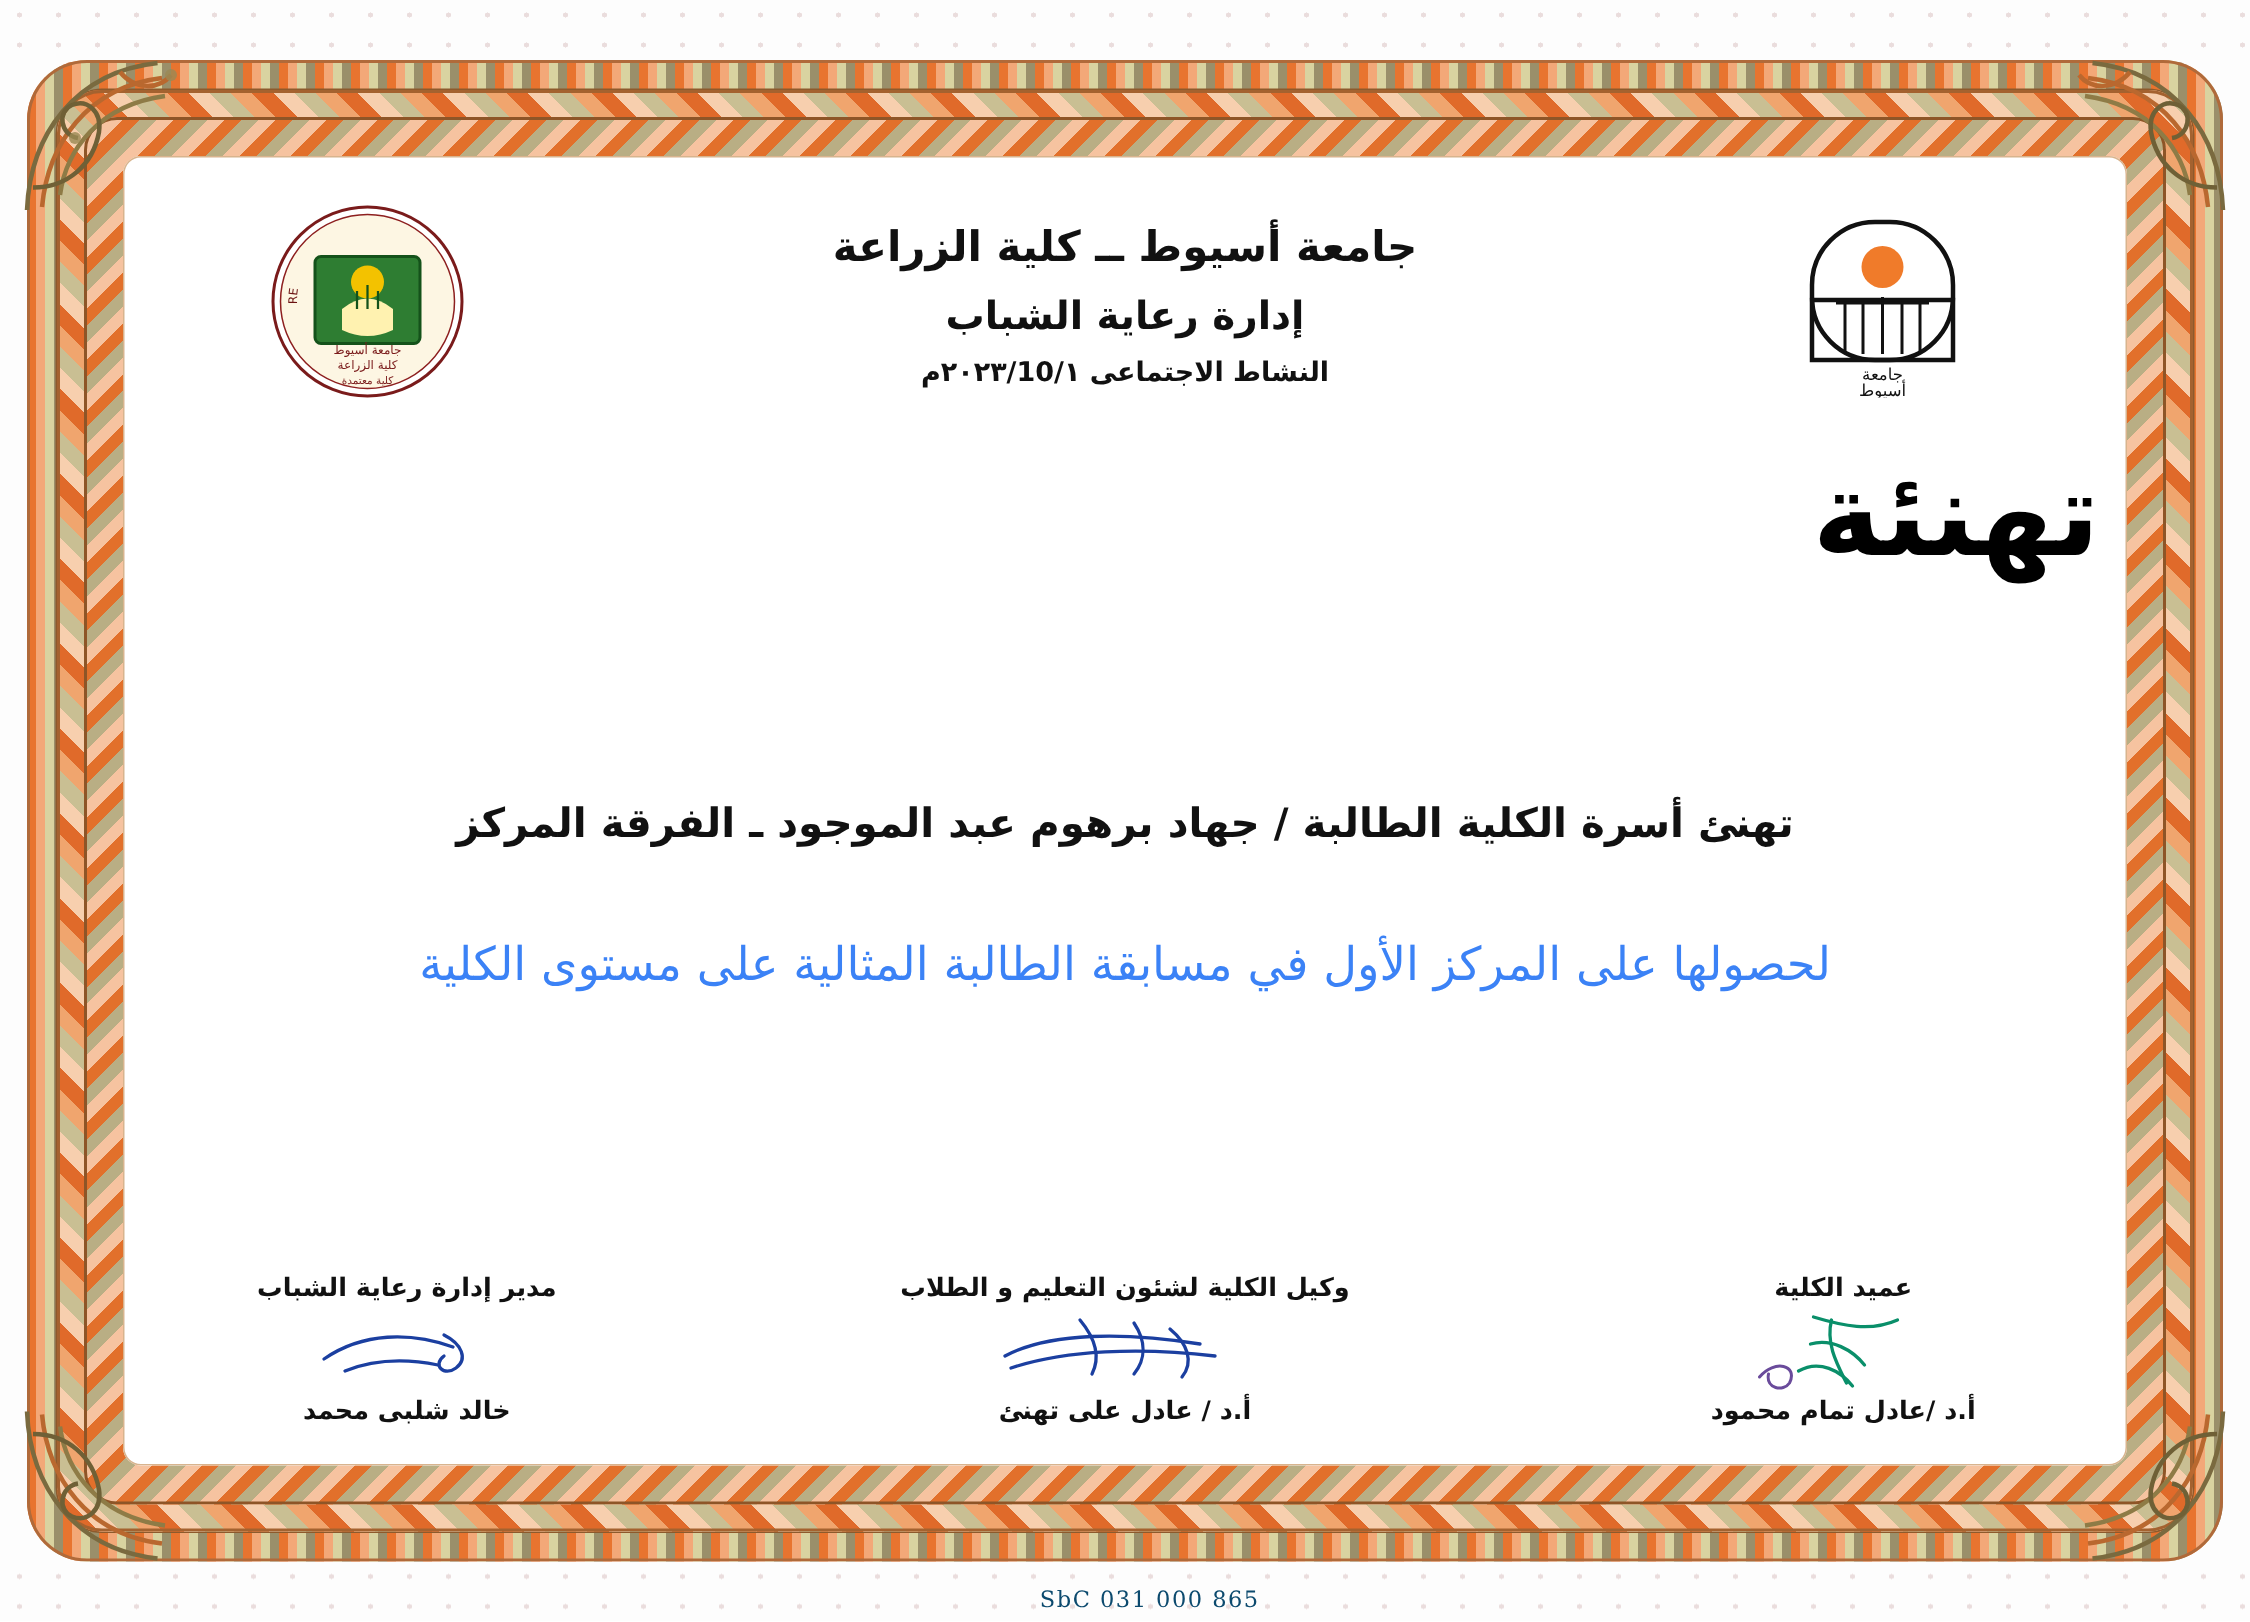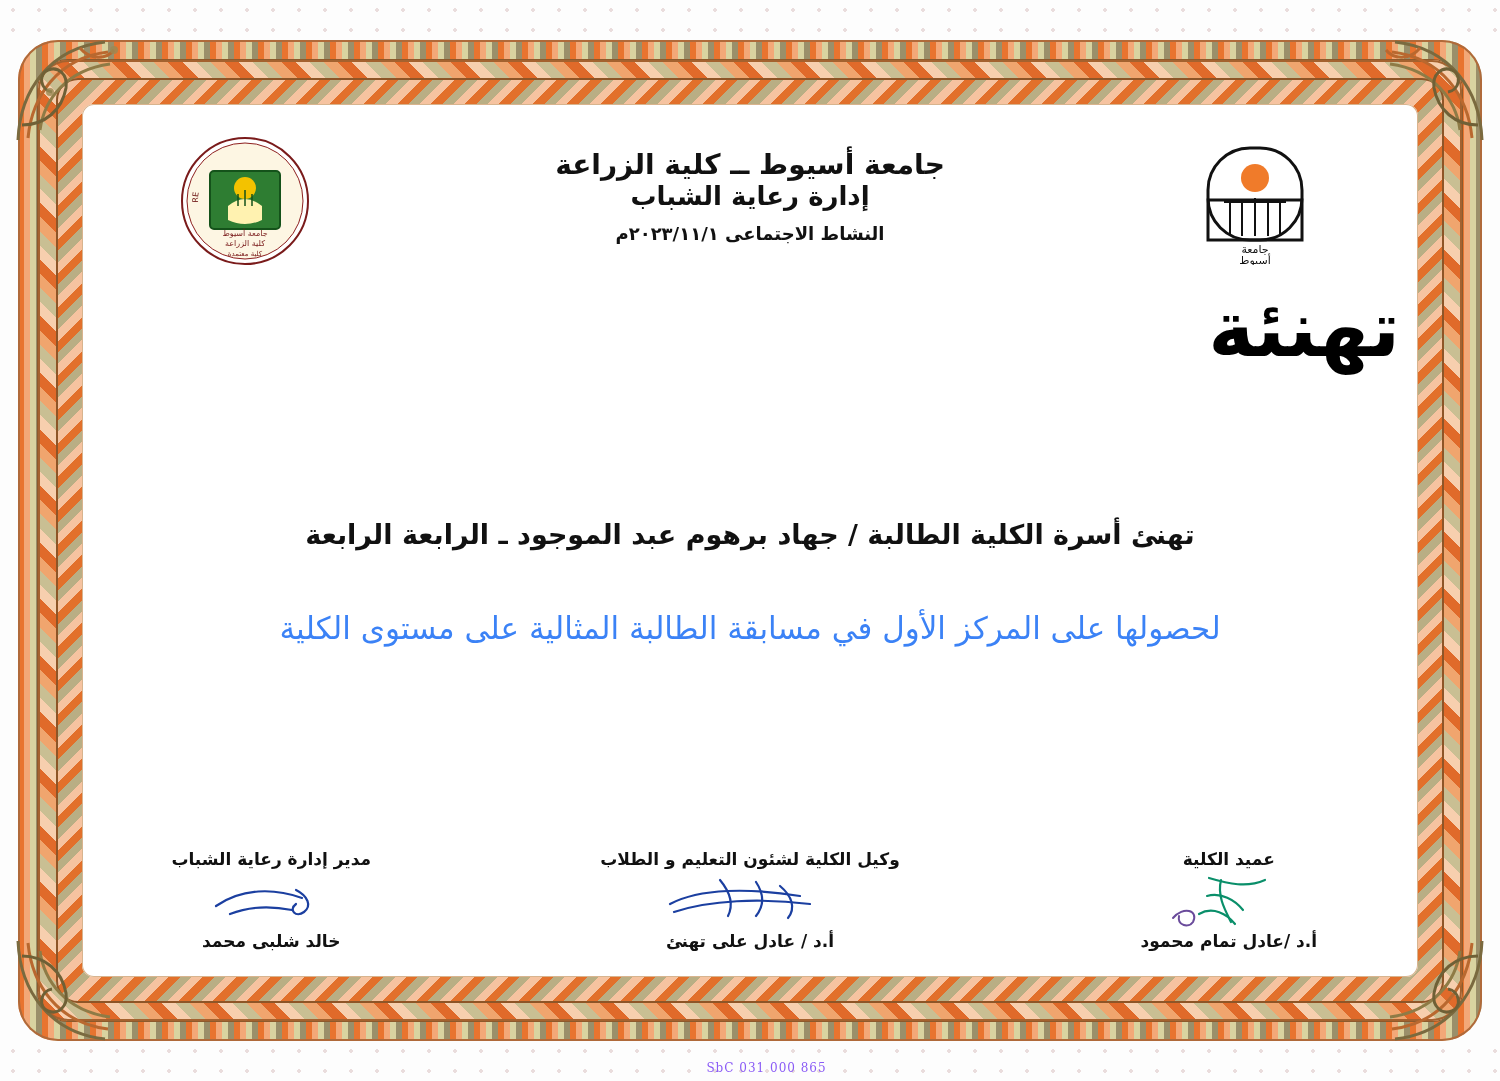--- a/index.html
+++ b/index.html
@@ -132,21 +132,21 @@
   .head-line1 {
     font-size: 28px;
     font-weight: bold;
     color: #111;
     letter-spacing: 0;
   }
   .head-line2 {
     font-size: 26px;
     font-weight: bold;
     color: #111;
-    margin-top: 0;
+    margin-top: 15px;
   }
   .head-line3 {
     font-size: 18px;
     font-weight: bold;
     color: #111;
     margin-top: 12px;
   }
 
   .title {
     text-align: right;
@@ -214,22 +214,22 @@
     white-space: nowrap;
   }
 
   .footer-code {
     position: absolute;
     bottom: 6px;
     left: 0;
     right: 0;
     text-align: center;
     font-family: "DejaVu Serif", "Liberation Serif", serif;
-    font-size: 12px;
-    color: #8b5cf6;
+    font-size: 15px;
+    color: #0c4a6e;
     letter-spacing: 1px;
     padding-left: 33px;
   }
 </style>
 </head>
 <body>
 
 <div class="page">
 
   <div class="edge-texture top"></div>
@@ -319,29 +319,29 @@
           <path d="M24 62 L86 62"></path>
         </g>
         <text x="55" y="113" text-anchor="middle" font-size="11" fill="#111" font-family="DejaVu Sans, sans-serif">جامعة</text>
         <text x="55" y="124" text-anchor="middle" font-size="11" fill="#111" font-family="DejaVu Sans, sans-serif">أسيوط</text>
       </svg>
     </div>
 
     <div class="head-lines">
       <div class="head-line1">جامعة أسيوط ــ كلية الزراعة</div>
       <div class="head-line2">إدارة رعاية الشباب</div>
-      <div class="head-line3">النشاط الاجتماعى ٢٠٢٣/١١/١م</div>
+      <div class="head-line3">النشاط الاجتماعى ٢٠٢٣/10/١م</div>
     </div>
 
     <div class="title">تهنئة</div>
 
     <div class="body-line1">
       <span>تهنئ أسرة الكلية الطالبة /</span>
       <span class="handname">جهاد برهوم عبد الموجود</span>
-      <span>ـ  الرابعة الرابعة</span>
+      <span>ـ  الفرقة المركز</span>
     </div>
 
     <div class="body-line2">لحصولها على المركز الأول في مسابقة الطالبة المثالية على مستوى الكلية</div>
 
     <div class="signatures">
 
       <div class="sig-col">
         <div class="sig-title">عميد الكلية</div>
         <div class="sig-mark">
           <svg width="120" height="60" viewBox="0 0 120 60" xmlns="http://www.w3.org/2000/svg">

